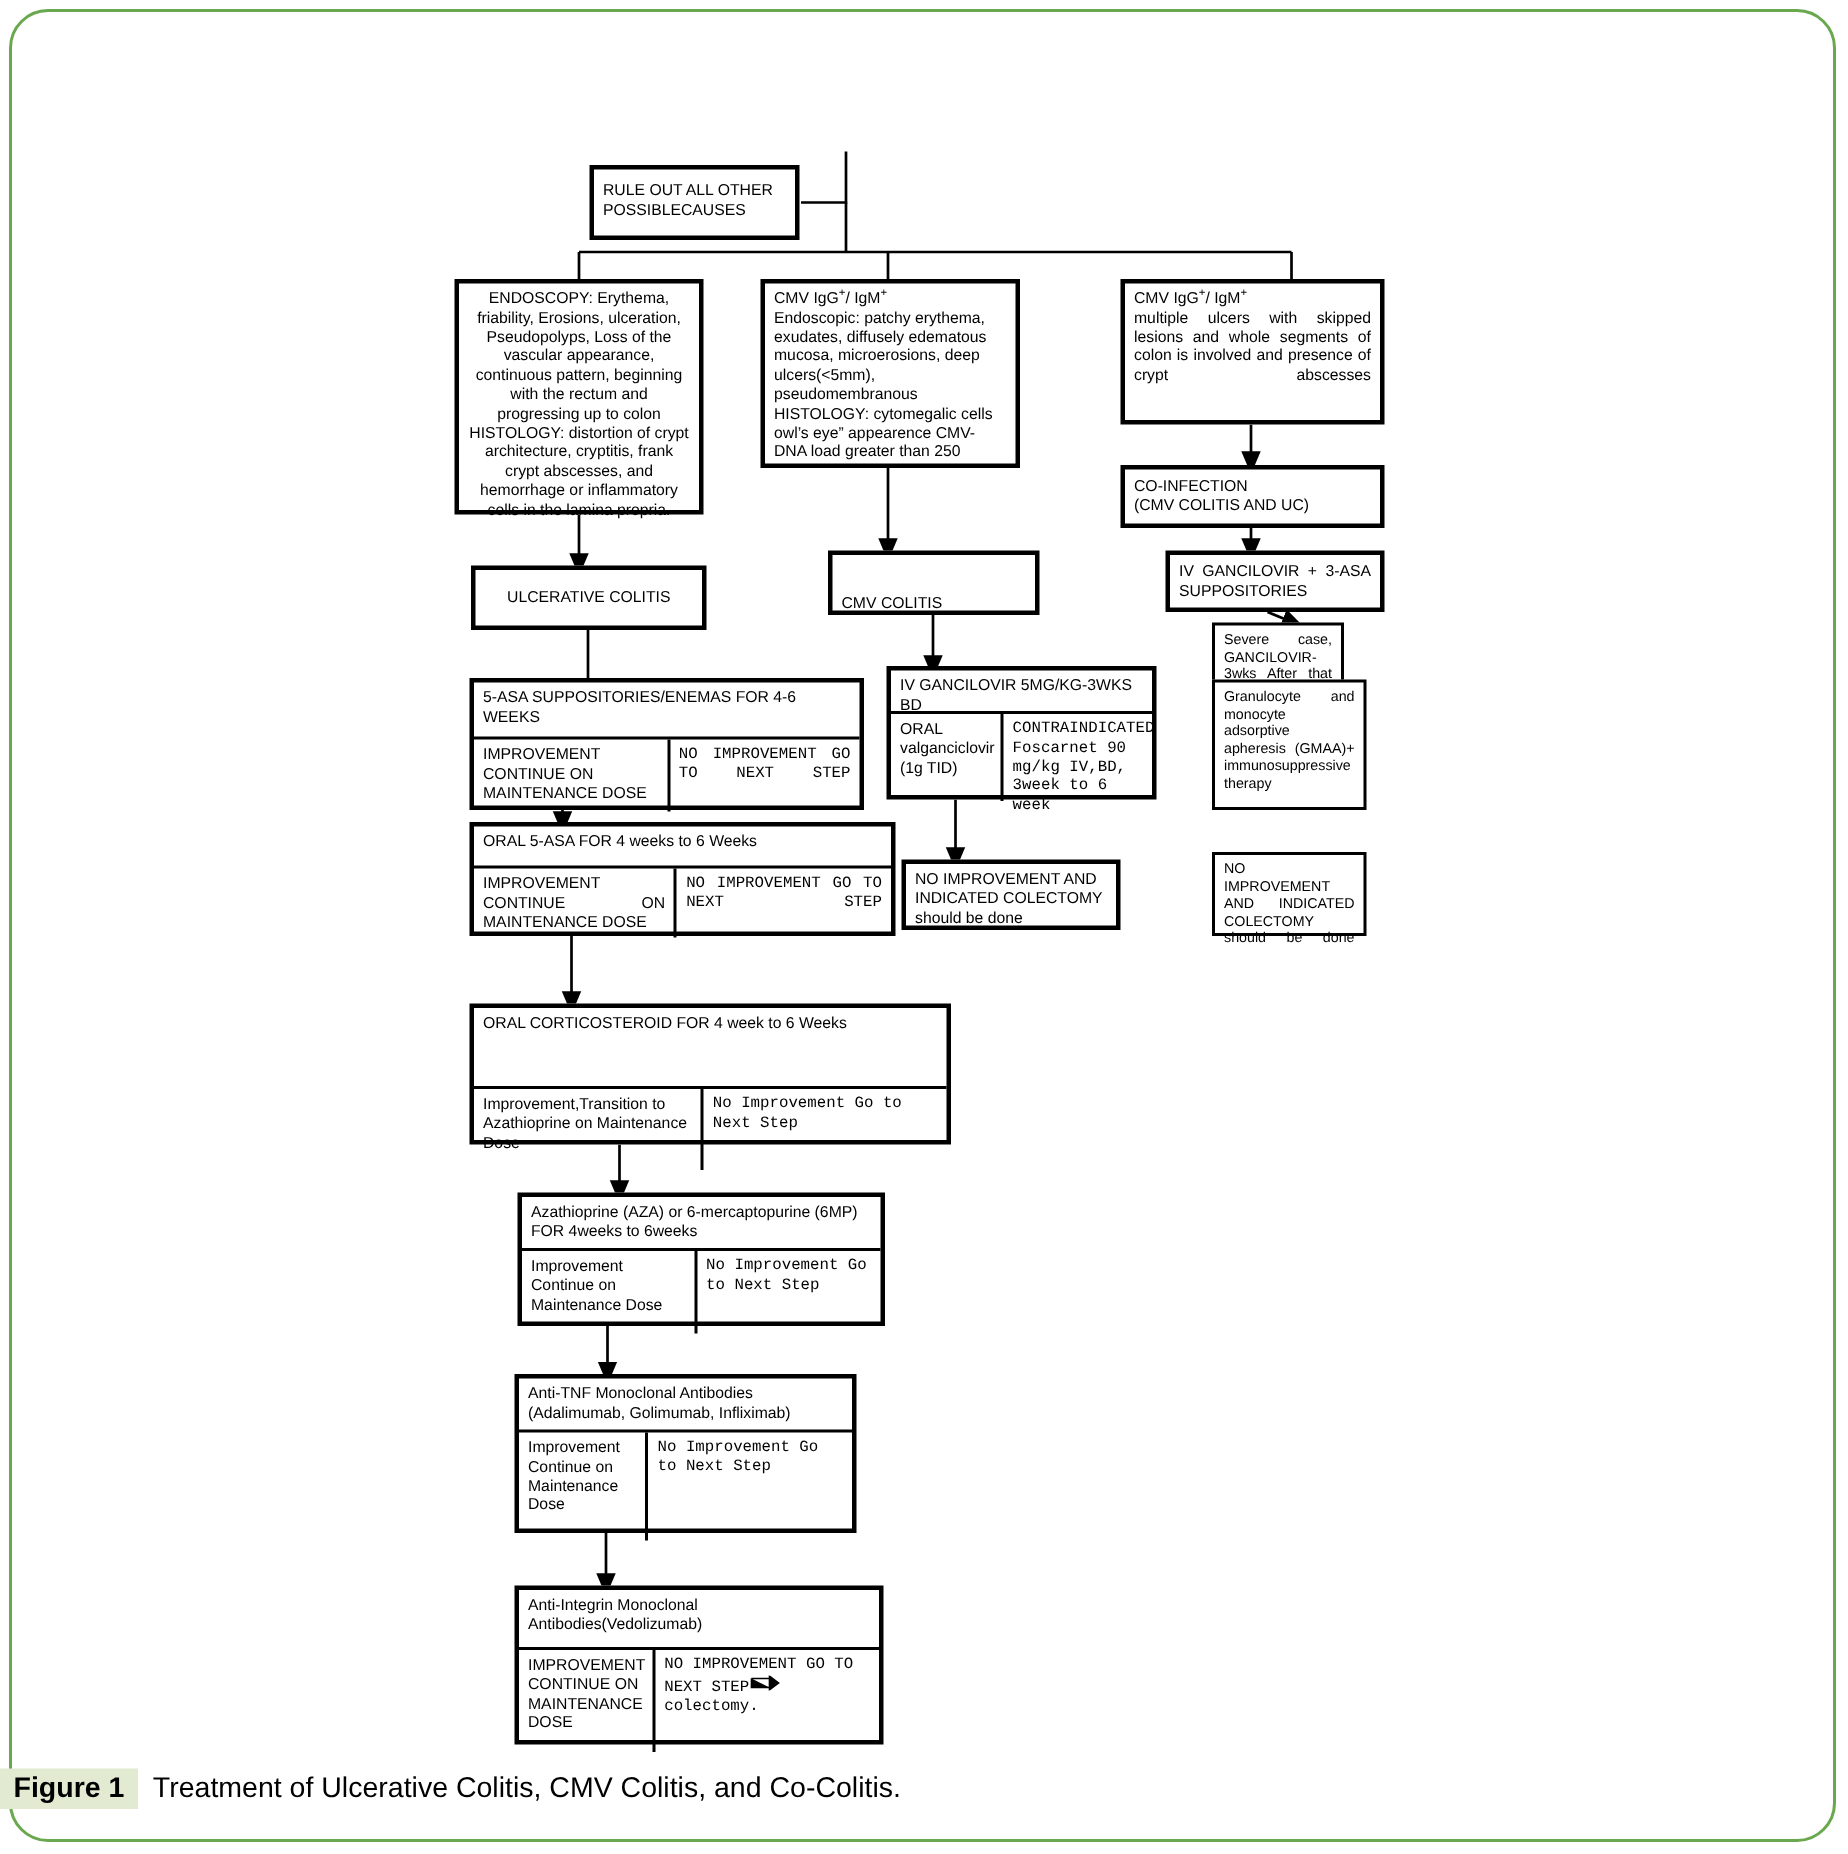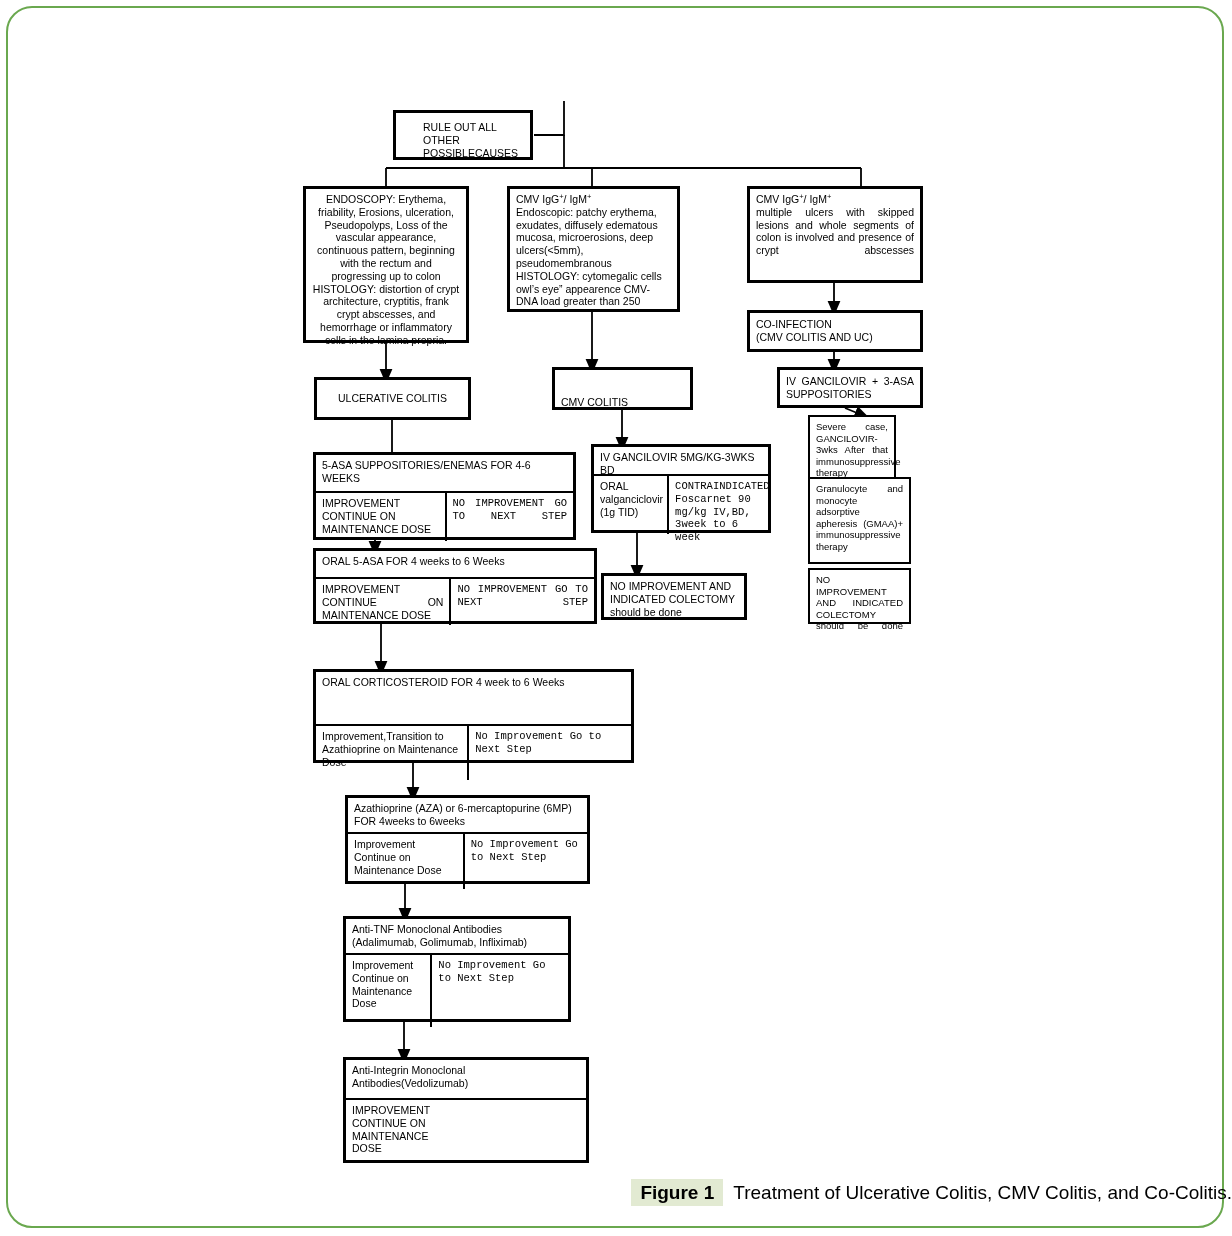--- a/index.html
+++ b/index.html
@@ -75,21 +75,21 @@
     top: 0;
   }
   .fs9  { font-size: 9.5px; }
   .fs10 { font-size: 10.5px; }
   sup { font-size: 72%; vertical-align: super; line-height: 0; }
   #caption {
     position: absolute;
     left: 0;
     top: 1182px;
     width: 1232px;
-    text-align: right;
+    text-align: left;
     font-size: 19px;
   }
   #caption .fig-badge {
     background: #e2ead2;
     font-weight: bold;
     padding: 3px 9px;
     margin-right: 10px;
   }
 </style>
 </head>
@@ -138,21 +138,21 @@
       <path d="M404,1022 L404,1056" marker-end="url(#ah)"></path>
 
       <path d="M622,410 L622,444" marker-end="url(#ah)"></path>
 
       <path d="M637,533 L637,572" marker-end="url(#ah)"></path>
     </g>
   </svg>
 
 
   <div class="box thick" style="left:393px; top:110px; width:140px; height:50px;">
-    <div class="cell fs10" style="padding-top:8px;margin-left:21px;">
+    <div class="cell fs10" style="padding-top:8px;">
       <div>RULE  OUT  ALL  OTHER</div>
       <div>POSSIBLECAUSES</div>
     </div>
   </div>
 
   <div class="box thick" style="left:303px; top:186px; width:166px; height:157px;">
     <div class="cell fs10 ctr">ENDOSCOPY:  Erythema, friability, Erosions, ulceration, Pseudopolyps, Loss of the vascular appearance, continuous pattern, beginning with the rectum and progressing  up to colon HISTOLOGY: distortion of crypt architecture, cryptitis, frank crypt abscesses, and hemorrhage or inflammatory cells in the lamina propria.</div>
   </div>
 
   <div class="box thick" style="left:507px; top:186px; width:173px; height:126px;">
@@ -184,21 +184,21 @@
     <div class="cell fs10" style="padding-top:5px;">
       <div class="just">IV  GANCILOVIR  +  3-ASA</div>
       <div>SUPPOSITORIES</div>
     </div>
   </div>
 
   <div class="box" style="left:808px; top:415px; width:88px; height:68px;">
     <div class="cell fs9 just">Severe case, GANCILOVIR-3wks After that immunosuppressive therapy</div>
   </div>
 
-  <div class="box" style="left:808px; top:477px; width:103px; height:87px;">
+  <div class="box" style="left:808px; top:453px; width:103px; height:87px;">
     <div class="cell fs9 just">Granulocyte and monocyte adsorptive apheresis (GMAA)+ immunosuppressive therapy</div>
   </div>
 
   <div class="box" style="left:808px; top:568px; width:103px; height:56px;">
     <div class="cell fs9 just">NO IMPROVEMENT AND INDICATED COLECTOMY should be done</div>
   </div>
 
   <div class="box thick" style="left:314px; top:377px; width:157px; height:43px;">
     <div class="cell fs10 ctr" style="padding-top:12px;">ULCERATIVE COLITIS</div>
   </div>
@@ -263,20 +263,27 @@
     <div class="row divider-h" style="height:72px;">
       <div class="cell fs10" style="width:38%;">Improvement Continue on Maintenance Dose</div>
       <div class="cell fs10 divider-v" style="width:62%;">No Improvement Go to Next Step</div>
     </div>
   </div>
 
   <div class="box thick" style="left:343px; top:1057px; width:246px; height:106px;">
     <div class="cell fs10" style="height:38px;">Anti-Integrin Monoclonal Antibodies(Vedolizumab)</div>
     <div class="row divider-h" style="height:68px;">
       <div class="cell fs10" style="width:37%;">IMPROVEMENT CONTINUE ON MAINTENANCE DOSE</div>
+      <div class="cell fs10 divider-v" style="width:63%;">
+        <span>NO IMPROVEMENT GO TO NEXT STEP</span><span style="display:inline-block; width:22px; vertical-align:middle;">
+          <svg viewBox="0 0 22 10" width="22" height="10">
+              <path d="M1,2 L1,8 L13,8 M1,2 L13,2 M13,0.5 L19,5 L13,9.5 z" fill="#000" stroke="#000" stroke-width="1.1"></path>
+            </svg>
+        </span><span>colectomy.</span>
+      </div>
     </div>
   </div>
 
 </div>
 
 <div id="caption">
   <span class="fig-badge">Figure 1</span><span>Treatment of Ulcerative Colitis, CMV Colitis, and Co-Colitis.</span>
 </div>
 
 </body></html>

